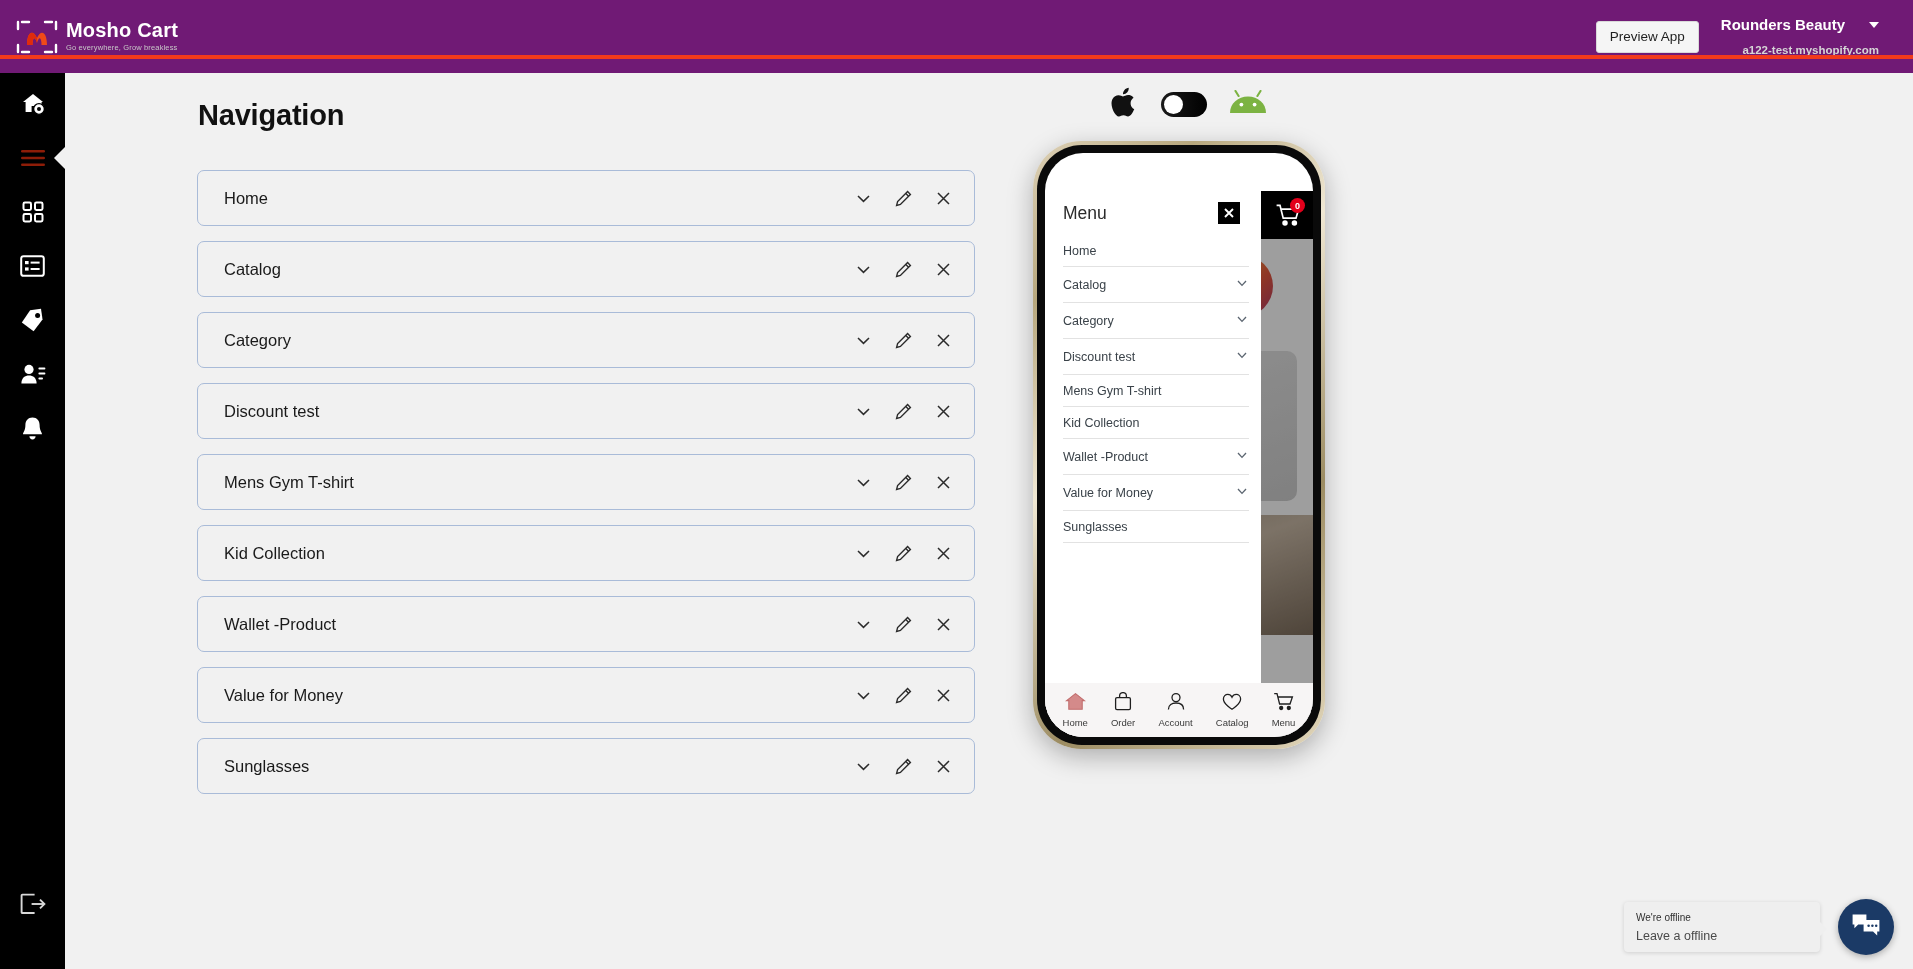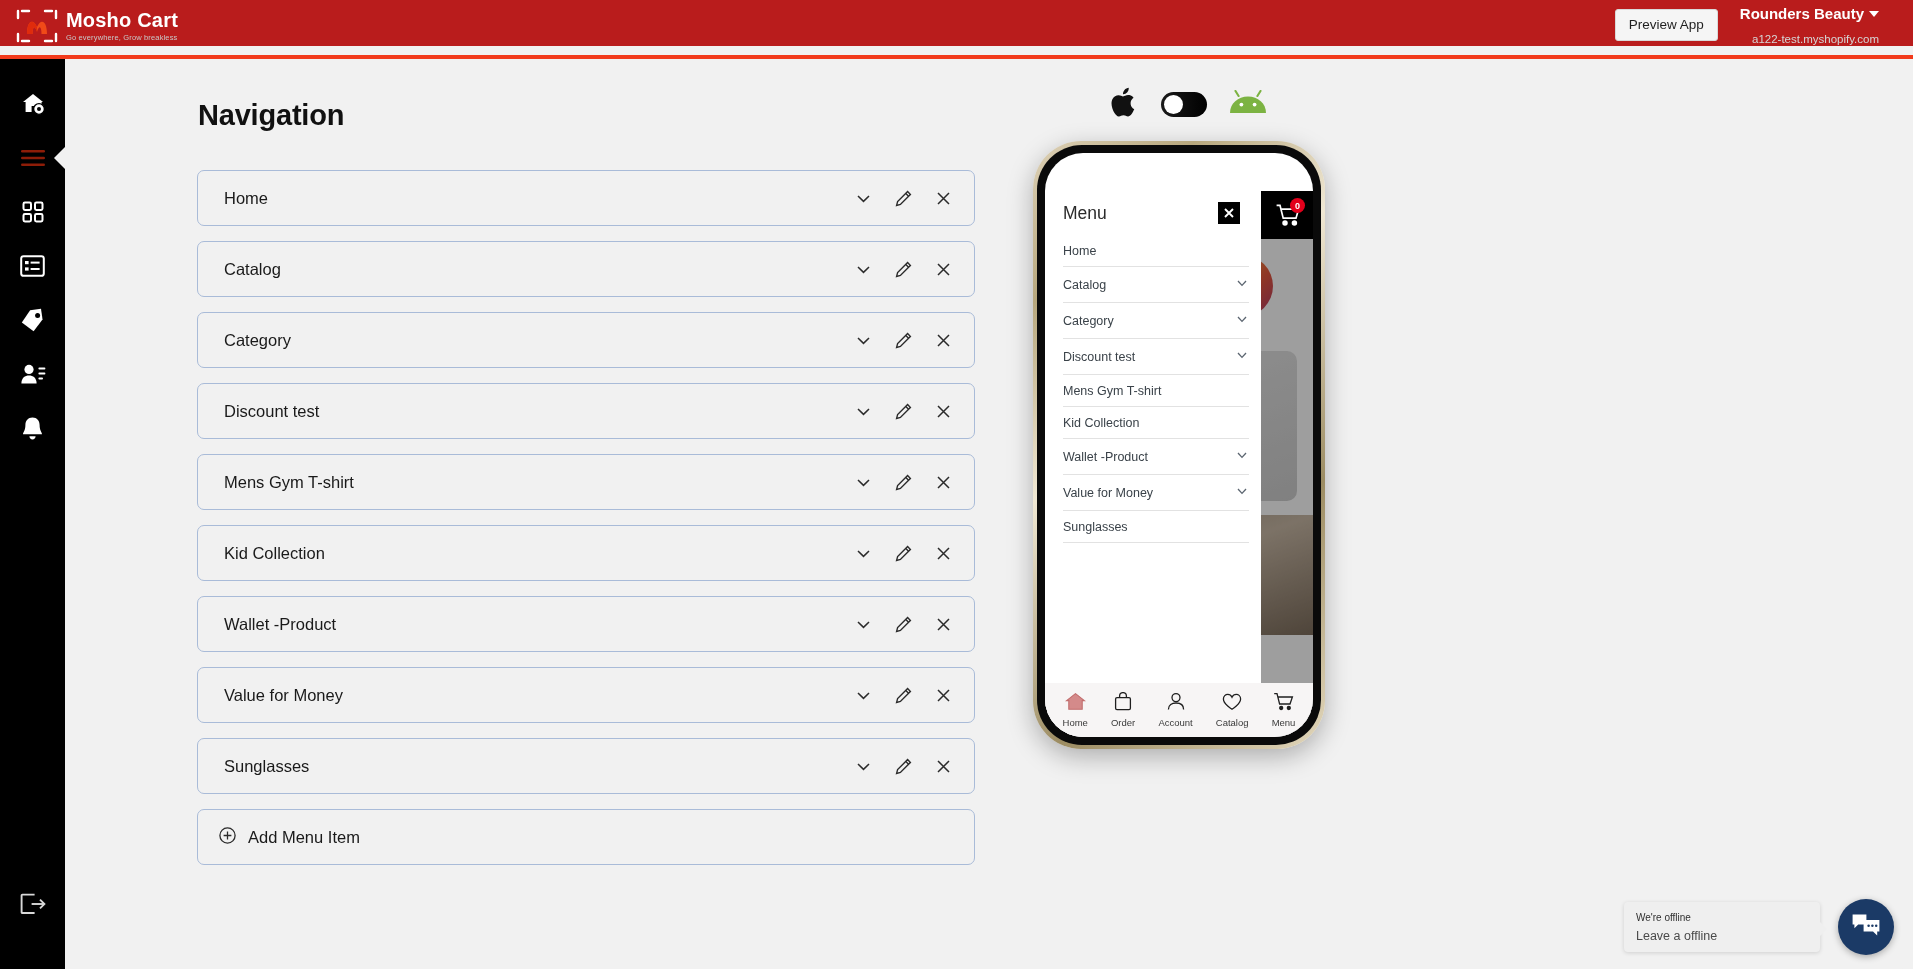--- a/index.html
+++ b/index.html
@@ -6,23 +6,23 @@
   html, body {
     width: 1913px; height: 969px;
     font-family: "Liberation Sans", sans-serif;
     background: #f1f1f1;
     overflow: hidden;
   }
 
   
   .topbar {
     position: absolute; top: 0; left: 0;
-    width: 1913px; height: 46px;
-    background: #b91c1c;
-    display: flex; align-items: flex-end;
+    width: 1913px; height: 73px;
+    background: #701a75;
+    display: flex; align-items: center;
     z-index: 40;
   }
   .topbar-accent {
     position: absolute; top: 55px; left: 0;
     width: 1913px; height: 4px; background: #f23a1b;
     z-index: 41;
   }
   .brand { display: flex; align-items: center; padding-left: 14px; }
   .brand-mark { width: 46px; height: 40px; position: relative; }
   .brand-text { margin-left: 6px; }
@@ -41,23 +41,23 @@
   .preview-btn {
     background: #f5f5f5; color: #1f1f1f;
     border: 1px solid #d9d9d9; border-radius: 3px;
     font-size: 13.5px; padding: 7px 13px;
     font-family: "Liberation Sans", sans-serif;
     cursor: pointer; line-height: 16px;
   }
   .store-block { text-align: right; line-height: 1.25; }
   .store-name {
     color: #fff; font-size: 15px; font-weight: bold;
-    display: flex; align-items: center; gap: 5px; justify-content: flex-end;
-  }
-  .store-url { color: #d6d6d6; font-size: 11.5px; margin-top: 8px; }
+    display: flex; align-items: center; gap: 24px; justify-content: flex-end;
+  }
+  .store-url { color: #d6d6d6; font-size: 11.5px; margin-top: 8px; font-weight: bold; }
   .caret-down {
     width: 0; height: 0;
     border-left: 5px solid transparent; border-right: 5px solid transparent;
     border-top: 6px solid #fff; display: inline-block;
   }
 
   
   .sidebar {
     position: absolute; top: 55px; left: 0;
     width: 65px; height: 914px; background: #000;
@@ -591,29 +591,20 @@
           </svg>
         </span>
         <span class="icon-btn">
           <svg width="19" height="19" viewBox="0 0 19 19" fill="none" stroke="#2b2b2b" stroke-width="1.5">
               <path d="M4 4 L15 15 M15 4 L4 15"></path>
             </svg>
         </span>
       </span>
     </div>
 
-    <div class="add-row">
-      <span>
-        <svg width="19" height="19" viewBox="0 0 19 19" fill="none" stroke="#2b2b2b" stroke-width="1.3">
-          <circle cx="9.5" cy="9.5" r="7.6"></circle>
-            <path d="M9.5 5.6 V13.4 M5.6 9.5 H13.4"></path>
-        </svg>
-      </span>
-      <span class="add-label">Add Menu Item</span>
-    </div>
 
   </div>
 
   <div class="platform-toggle">
     <span>
       <svg width="28" height="33" viewBox="0 0 28 33" fill="#111">
         <path d="M19.6 17.2 c0-3.6 2.9-5.3 3-5.4 -1.6-2.4-4.2-2.7-5.1-2.7 -2.2-.2-4.3 1.3-5.4 1.3 -1.1 0-2.8-1.3-4.6-1.2 -2.4 0-4.6 1.4-5.8 3.5 -2.5 4.3-.6 10.7 1.8 14.2 1.2 1.7 2.6 3.6 4.4 3.5 1.8-.1 2.4-1.1 4.6-1.1 2.1 0 2.7 1.1 4.6 1.1 1.9 0 3.1-1.7 4.2-3.4 1.3-2 1.9-3.9 1.9-4 -.1 0-3.6-1.4-3.6-5.8Z"></path>
         <path d="M16.3 6.3 c1-1.2 1.6-2.9 1.4-4.6 -1.4.1-3.2 1-4.2 2.2 -.9 1-1.7 2.8-1.5 4.4 1.6.1 3.2-.8 4.3-2Z"></path>
       </svg>
     </span>

